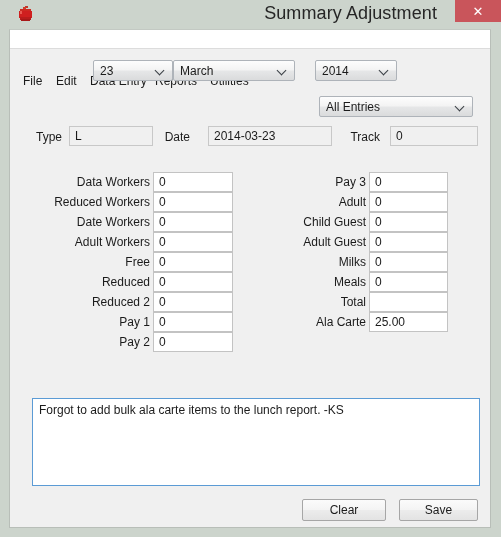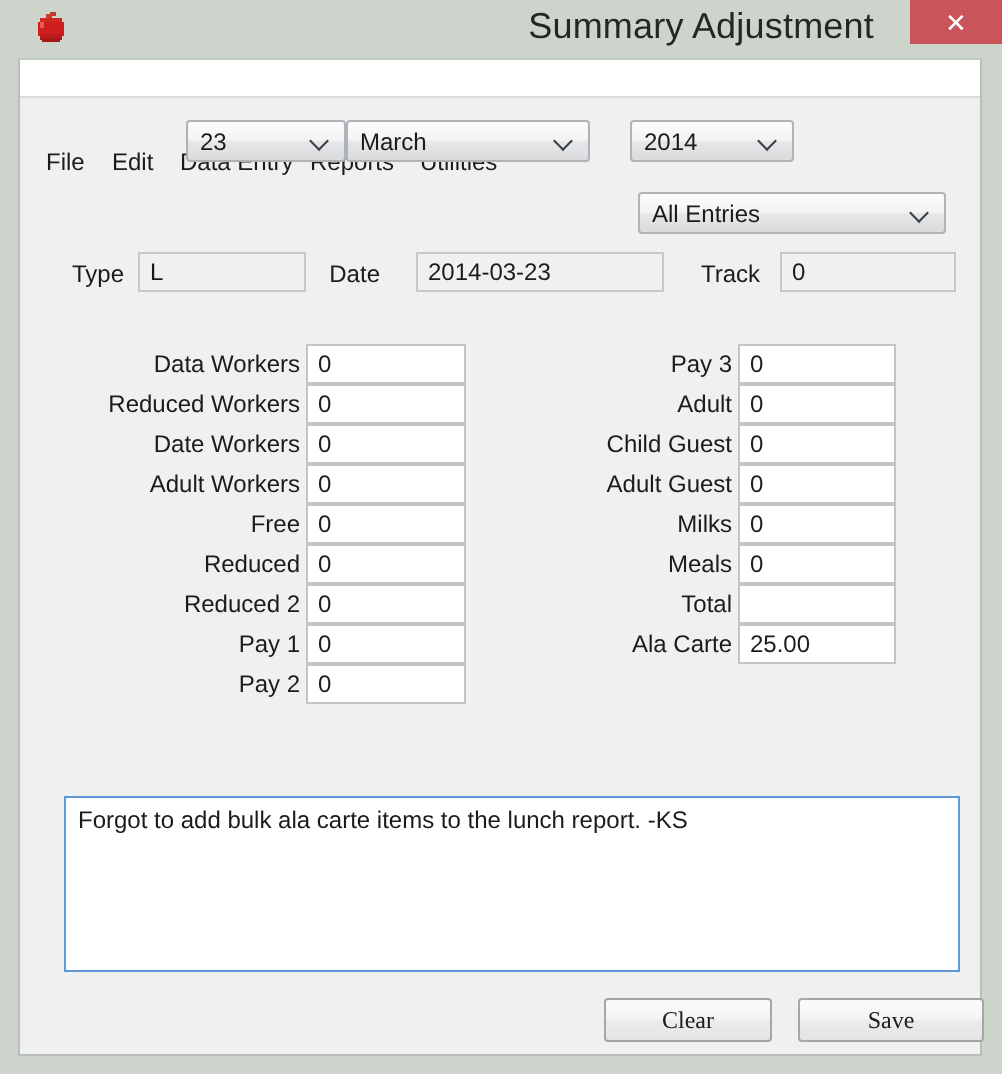--- a/index.html
+++ b/index.html
@@ -76,21 +76,21 @@
     box-sizing:border-box;background:#ffffff;border:1px solid #5b9bd5;
     font-size:12px;color:#1b1b1b;overflow:hidden;
   }
   .reason-box .rtext{position:absolute;left:6px;top:4px;right:4px;line-height:15px;}
 
   .btn{
     position:absolute;height:22px;box-sizing:border-box;
     border:1px solid #a6a6a6;border-radius:2px;
     background:linear-gradient(#fbfbfb 0%,#f4f4f4 48%,#ececec 52%,#e3e3e3 100%);
     font-size:12px;color:#1b1b1b;text-align:center;line-height:20px;cursor:pointer;
-    font-family:Liberation Serif, serif;
+    font-family:Liberation Sans, sans-serif;
   }
 </style>
 </head>
 <body>
 
 <div class="window">
 
   <div class="titlebar">
     <span class="apple-icon">
       <svg width="22" height="22" viewBox="0 0 22 22">
@@ -220,16 +220,16 @@
         <div class="field" style="left: 359px; top: 282px; width: 79px;">
           <span class="fval">25.00</span>
         </div>
       </div>
 
     <div class="reason-box">
       <div class="rtext">Forgot to add bulk ala carte items to the lunch report. -KS</div>
     </div>
 
     <div class="btn" style="left:292px;top:469px;width:84px;">Clear</div>
-    <div class="btn" style="left:389px;top:469px;width:93px;">Save</div>
+    <div class="btn" style="left:389px;top:469px;width:79px;">Save</div>
 
   </div>
 </div>
 
 </body></html>

